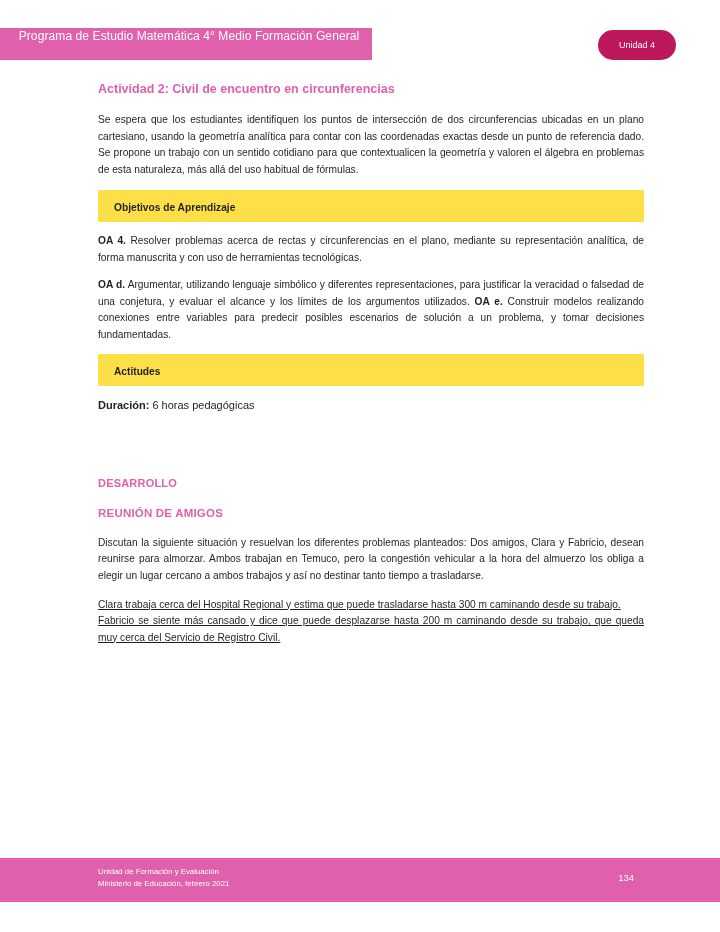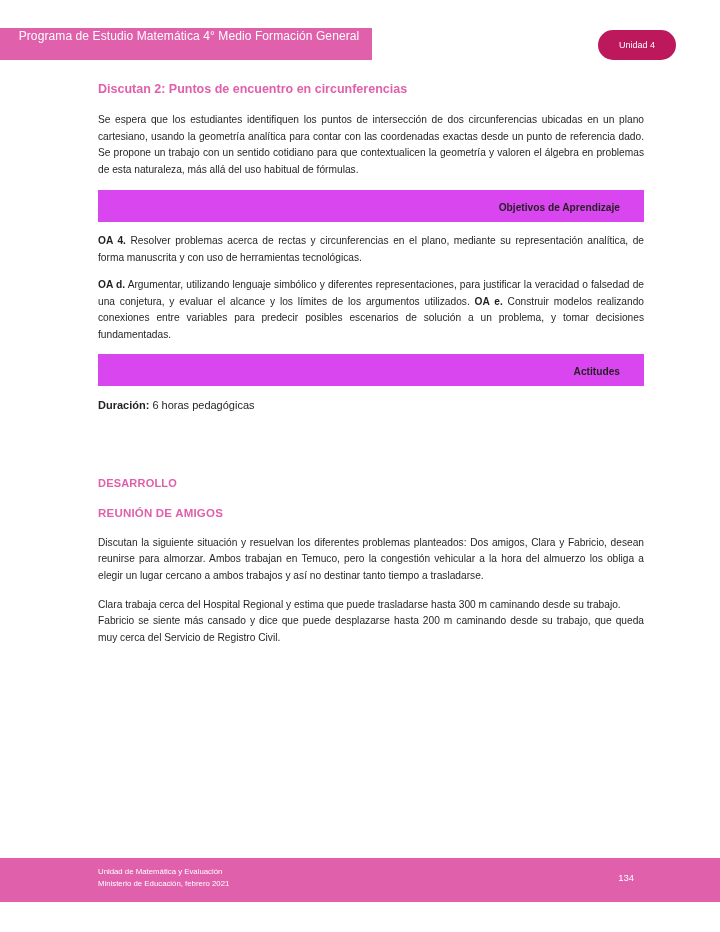--- a/index.html
+++ b/index.html
@@ -79,27 +79,27 @@
     font-size: 10.2px;
     line-height: 1.62;
     margin: 0 0 12px 0;
     text-align: justify;
   }
   p.body-tight {
     font-size: 10.2px;
     line-height: 1.62;
     margin: 0;
     text-align: justify;
+    text-decoration: underline;
   }
 
   .band-box {
-    background: #d946ef;
-    padding: 7px 24px;
+    background: #fde047;
+    padding: 7px 16px;
     margin: 4px 0 11px 0;
-    text-align: right;
   }
   .band-box .band-title {
     font-size: 10.2px;
     font-weight: bold;
     color: #231f20;
   }
 
   .oa-block { margin-bottom: 11px; }
   .oa-block p { margin: 0 0 11px 0; font-size: 10.2px; line-height: 1.62; text-align: justify; }
   .oa-block p:last-child { margin-bottom: 0; }
@@ -172,21 +172,21 @@
 </head>
 <body>
 
 <div class="header-band">
   <div class="header-band-label">Programa de Estudio Matemática 4° Medio Formación General</div>
 </div>
 <div class="unit-pill">Unidad 4</div>
 
 <div class="content">
 
-  <h1 class="activity-title">Discutan 2: Puntos de encuentro en circunferencias</h1>
+  <h1 class="activity-title">Actividad 2: Civil de encuentro en circunferencias</h1>
 
   <p class="body">Se espera que los estudiantes identifiquen los puntos de intersección de dos circunferencias ubicadas en un plano cartesiano, usando la geometría analítica para contar con las coordenadas exactas desde un punto de referencia dado. Se propone un trabajo con un sentido cotidiano para que contextualicen la geometría y valoren el álgebra en problemas de esta naturaleza, más allá del uso habitual de fórmulas.</p>
 
   <div class="band-box">
     <span class="band-title">Objetivos de Aprendizaje</span>
   </div>
 
   <div class="oa-block">
     <p>
       <b>OA 4.</b><span> Resolver problemas acerca de rectas y circunferencias en el plano, mediante su representación analítica, de forma manuscrita y con uso de herramientas tecnológicas.</span>
@@ -212,17 +212,17 @@
   <h2 class="meet-title">REUNIÓN DE AMIGOS</h2>
 
   <p class="body">Discutan la siguiente situación y resuelvan los diferentes problemas planteados: Dos amigos, Clara y Fabricio, desean reunirse para almorzar. Ambos trabajan en Temuco, pero la congestión vehicular a la hora del almuerzo los obliga a elegir un lugar cercano a ambos trabajos y así no destinar tanto tiempo a trasladarse.</p>
   <p class="body-tight">Clara trabaja cerca del Hospital Regional y estima que puede trasladarse hasta 300 m caminando desde su trabajo.</p>
   <p class="body-tight">Fabricio se siente más cansado y dice que puede desplazarse hasta 200 m caminando desde su trabajo, que queda muy cerca del Servicio de Registro Civil.</p>
 
 </div>
 
 <div class="footer-band">
   <div class="footer-left">
-    <div>Unidad de Matemática y Evaluación</div>
+    <div>Unidad de Formación y Evaluación</div>
     <div>Ministerio de Educación, febrero 2021</div>
   </div>
   <div class="footer-page">134</div>
 </div>
 
 </body></html>

